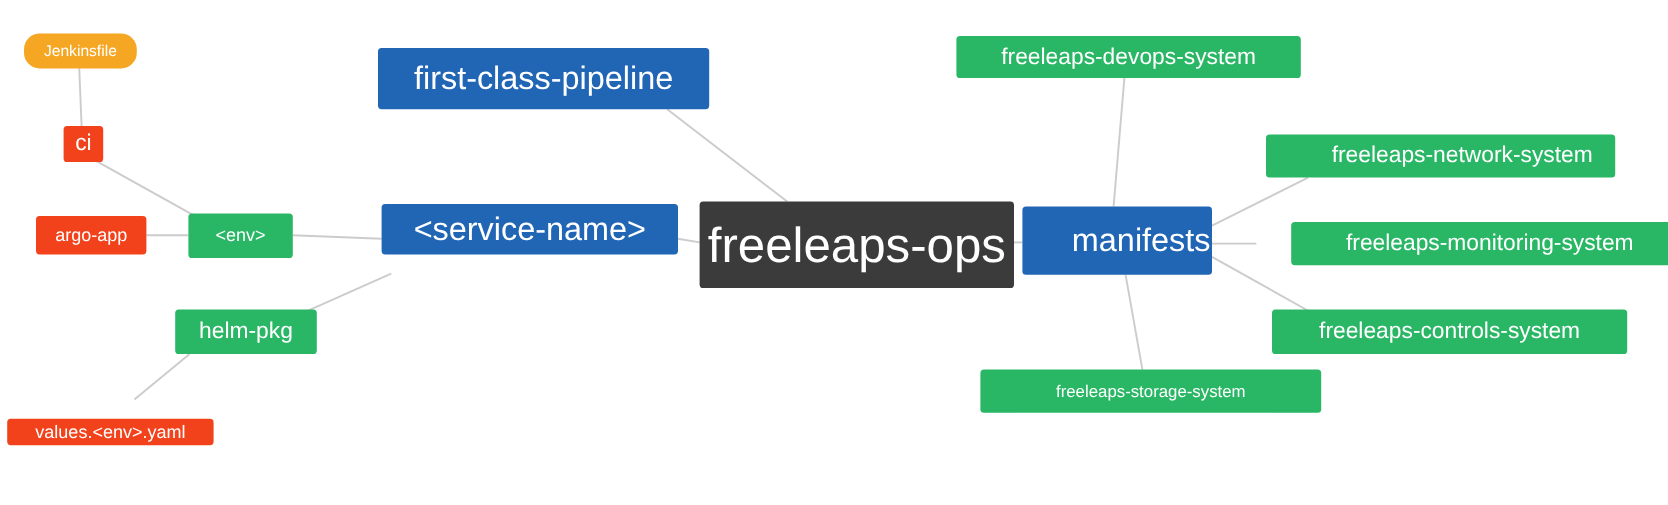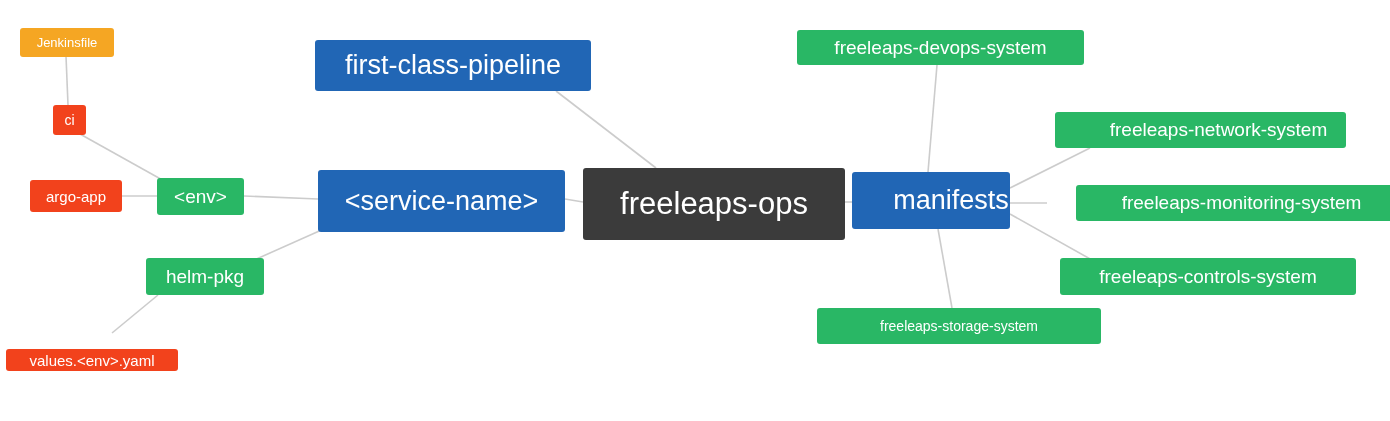--- a/index.html
+++ b/index.html
@@ -29,31 +29,31 @@
     color: #ffffff;
     border-radius: 3px;
     white-space: nowrap;
     z-index: 1;
     box-sizing: border-box;
   }
   .blue   { background: #2166b5; }
   .dark   { background: #3b3b3b; }
   .green  { background: #29b765; }
   .red    { background: #f2421c; }
-  .orange { background: #f5a623; }
+  .orange { background: #f5a623; border-radius: 13px; }
 
   #n-jenkinsfile           { left: 20px;   top: 28px;  width: 94px;  height: 29px; font-size: 13px; }
-  #n-ci                    { left: 53px;   top: 105px; width: 33px;  height: 30px; font-size: 14px; }
+  #n-ci                    { left: 53px;   top: 105px; width: 33px;  height: 30px; font-size: 19px; }
   #n-argo-app              { left: 30px;   top: 180px; width: 92px;  height: 32px; font-size: 15px; }
-  #n-env                   { left: 157px;  top: 178px; width: 87px;  height: 37px; font-size: 19px; text-align: center; }
+  #n-env                   { left: 157px;  top: 178px; width: 87px;  height: 37px; font-size: 15px; text-align: center; }
   #n-helm-pkg              { left: 146px;  top: 258px; width: 118px; height: 37px; font-size: 19px; }
   #n-values-env-yaml       { left: 6px;    top: 349px; width: 172px; height: 22px; font-size: 15px; }
-  #n-service-name          { left: 318px;  top: 170px; width: 247px; height: 62px; font-size: 27px; }
+  #n-service-name          { left: 318px;  top: 170px; width: 247px; height: 42px; font-size: 27px; }
   #n-first-class-pipeline  { left: 315px;  top: 40px;  width: 276px; height: 51px; font-size: 27px; }
-  #n-freeleaps-ops         { left: 583px;  top: 168px; width: 262px; height: 72px; font-size: 31px; }
+  #n-freeleaps-ops         { left: 583px;  top: 168px; width: 262px; height: 72px; font-size: 41px; }
   #n-manifests             { left: 852px;  top: 172px; width: 158px; height: 57px; font-size: 27px; padding-left: 40px; }
   #n-devops-system         { left: 797px;  top: 30px;  width: 287px; height: 35px; font-size: 19px; }
   #n-network-system        { left: 1055px; top: 112px; width: 291px; height: 36px; font-size: 19px; padding-left: 36px; }
   #n-monitoring-system     { left: 1076px; top: 185px; width: 331px; height: 36px; font-size: 19px; }
   #n-controls-system       { left: 1060px; top: 258px; width: 296px; height: 37px; font-size: 19px; }
   #n-storage-system        { left: 817px;  top: 308px; width: 284px; height: 36px; font-size: 14px; }
 </style>
 </head>
 <body>
 

